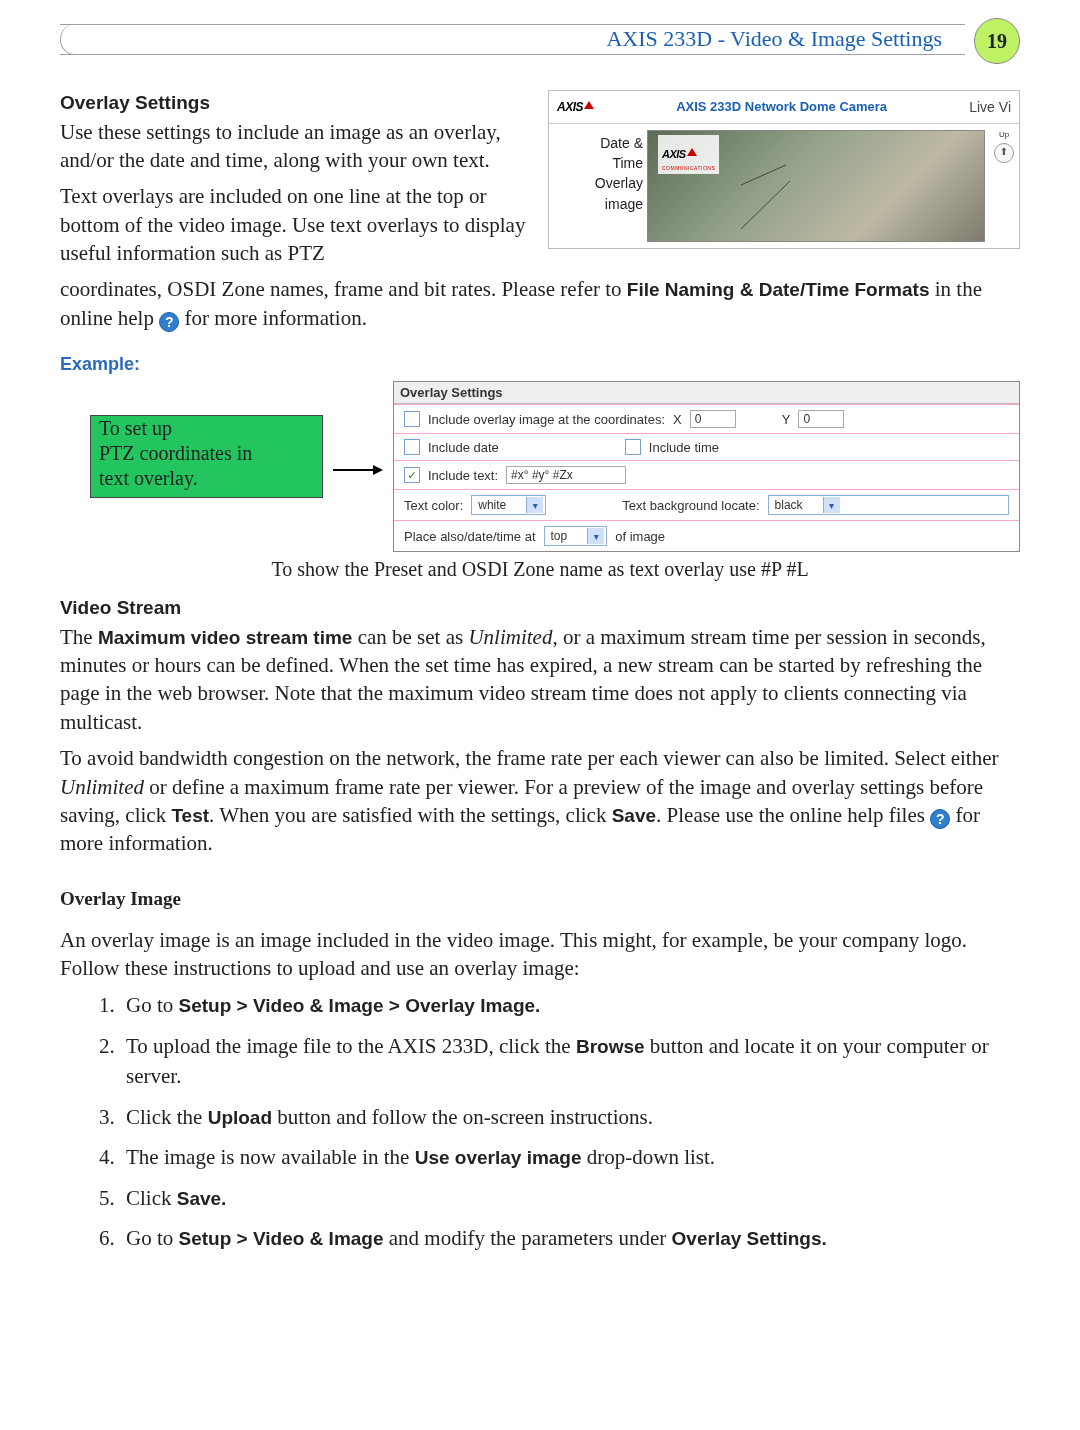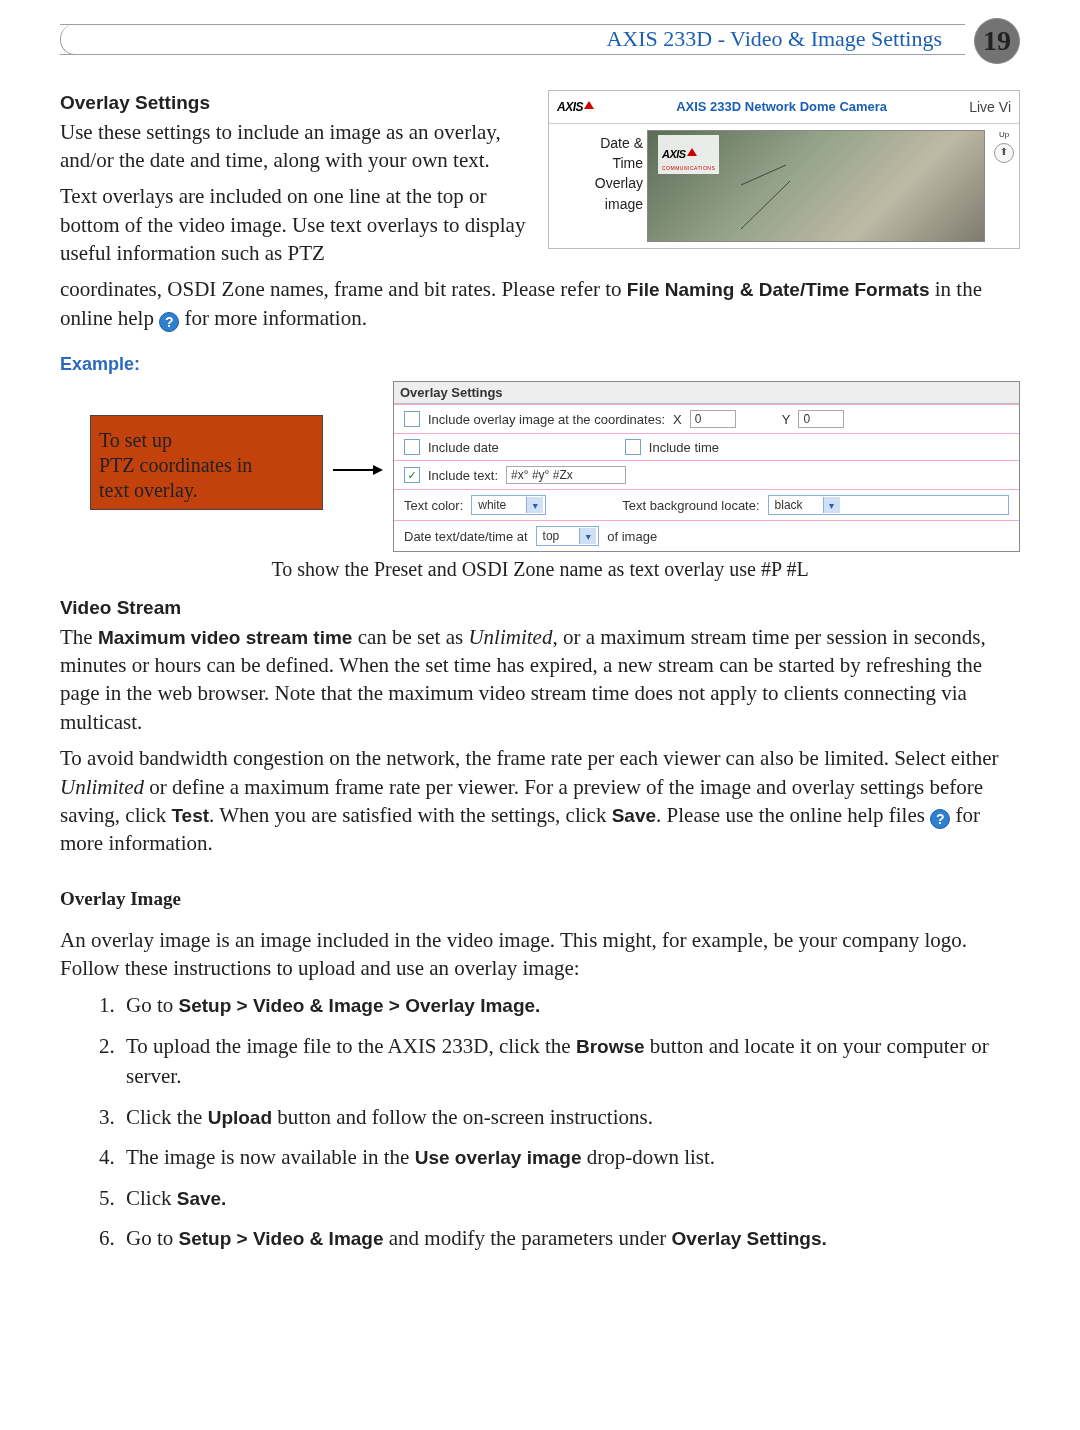--- a/index.html
+++ b/index.html
@@ -58,24 +58,24 @@
     right: 0;
     top: -2px;
     width: 44px;
     height: 44px;
     border: 1.5px solid #888;
     border-radius: 50%;
     display: flex;
     align-items: center;
     justify-content: center;
     font-family: Georgia, serif;
-    font-size: 28px;
+    font-size: 20px;
     font-weight: bold;
     color: #222;
-    background: #737373;
+    background: #bef264;
   }
 
   
   .body-text {
     font-size: 21px;
     line-height: 1.35;
   }
   .section-title {
     font-weight: bold;
     font-family: Verdana, Arial, sans-serif;
@@ -251,26 +251,26 @@
   .example-block {
     display: flex;
     align-items: flex-start;
     gap: 10px;
     margin: 6px 0 4px 0;
   }
   .callout {
     width: 215px;
     margin-top: 34px;
     border: 1px solid #444;
-    padding: 12px 8px 6px 8px;
+    padding: 0 8px 6px 8px;
     font-family: "Times New Roman", serif;
     font-size: 20px;
     line-height: 1.25;
     position: relative;
-    background: #c2410c;
+    background: #22c55e;
   }
   .callout-arrow {
     width: 50px;
     margin-top: 82px;
     position: relative;
   }
   .callout-arrow svg { display: block; }
 
   .dialog {
     flex: 1;
@@ -466,21 +466,21 @@
         </span>
         <span style="width:60px"></span>
         <span>Text background locate:</span>
         <span class="sel-in sel-wide">
           <span>black</span>
             <span class="dd">▾</span>
         </span>
       </div>
 
       <div class="dialog-row">
-        <span>Date text/date/time at</span>
+        <span>Place also/date/time at</span>
         <span class="sel-in">
           <span>top</span>
             <span class="dd">▾</span>
         </span>
         <span>of image</span>
       </div>
     </div>
   </div>
 
   <div class="caption">To show the Preset and OSDI Zone name as text overlay use #P #L</div>

